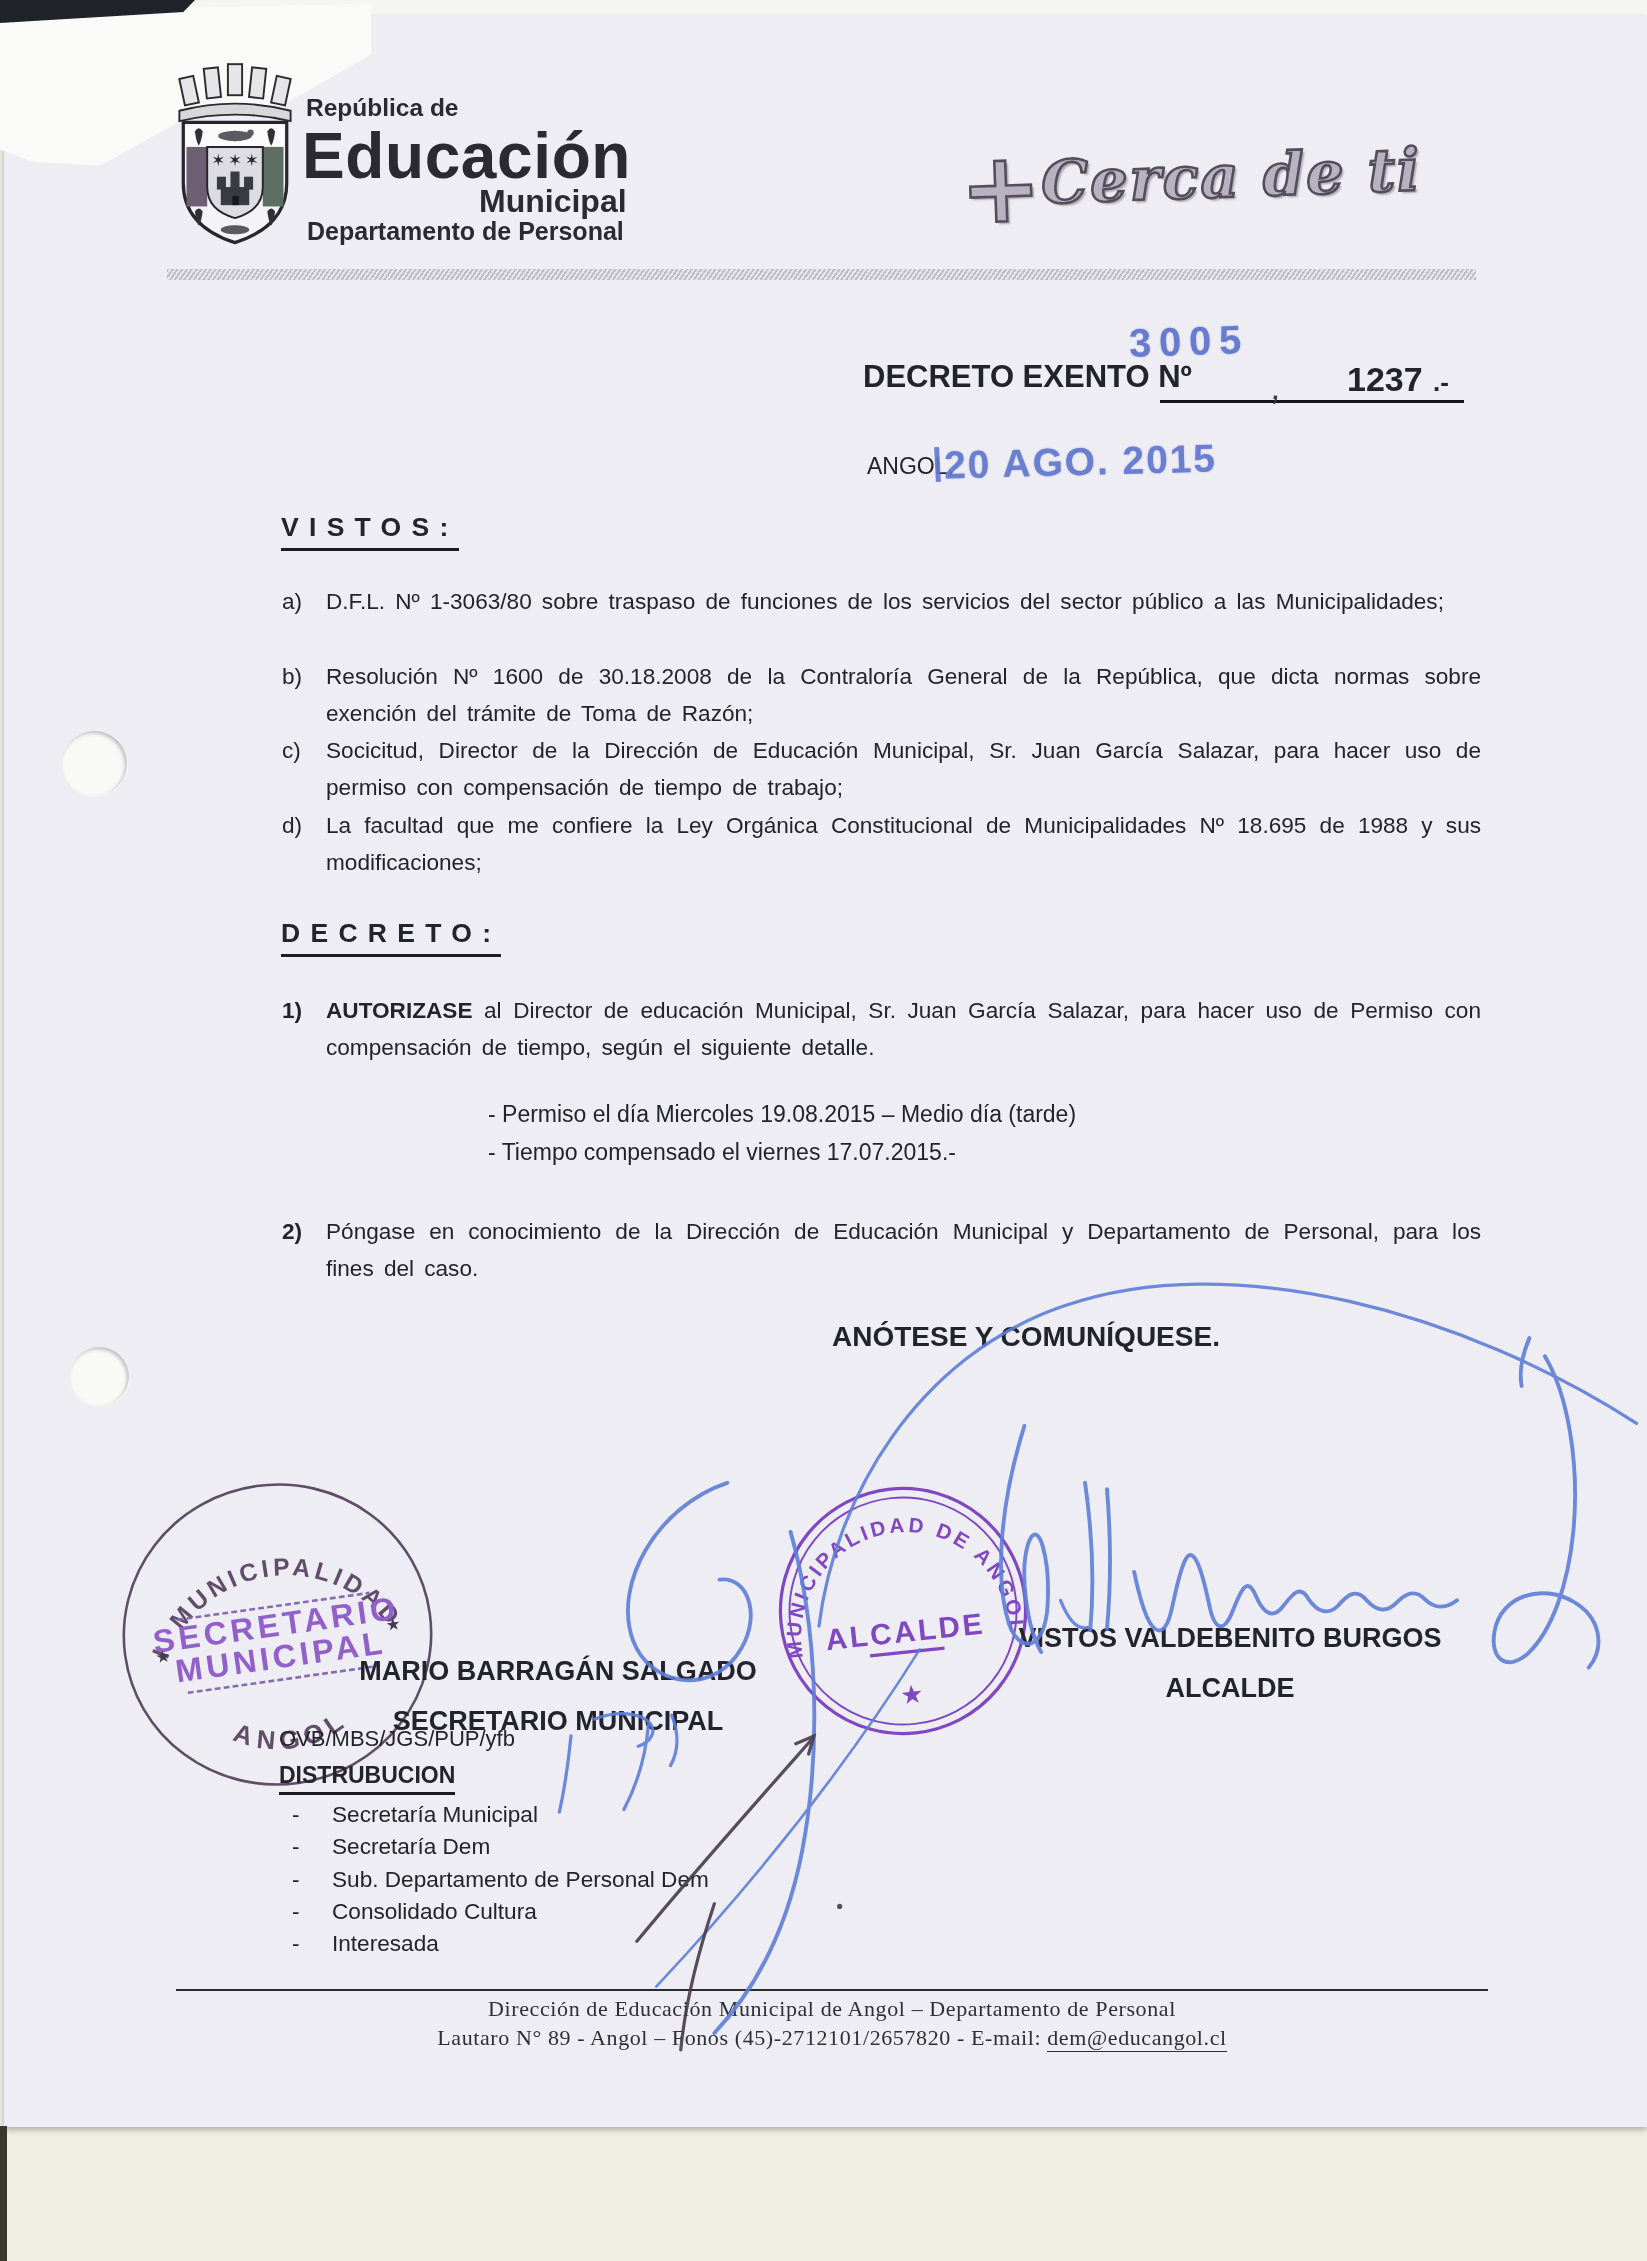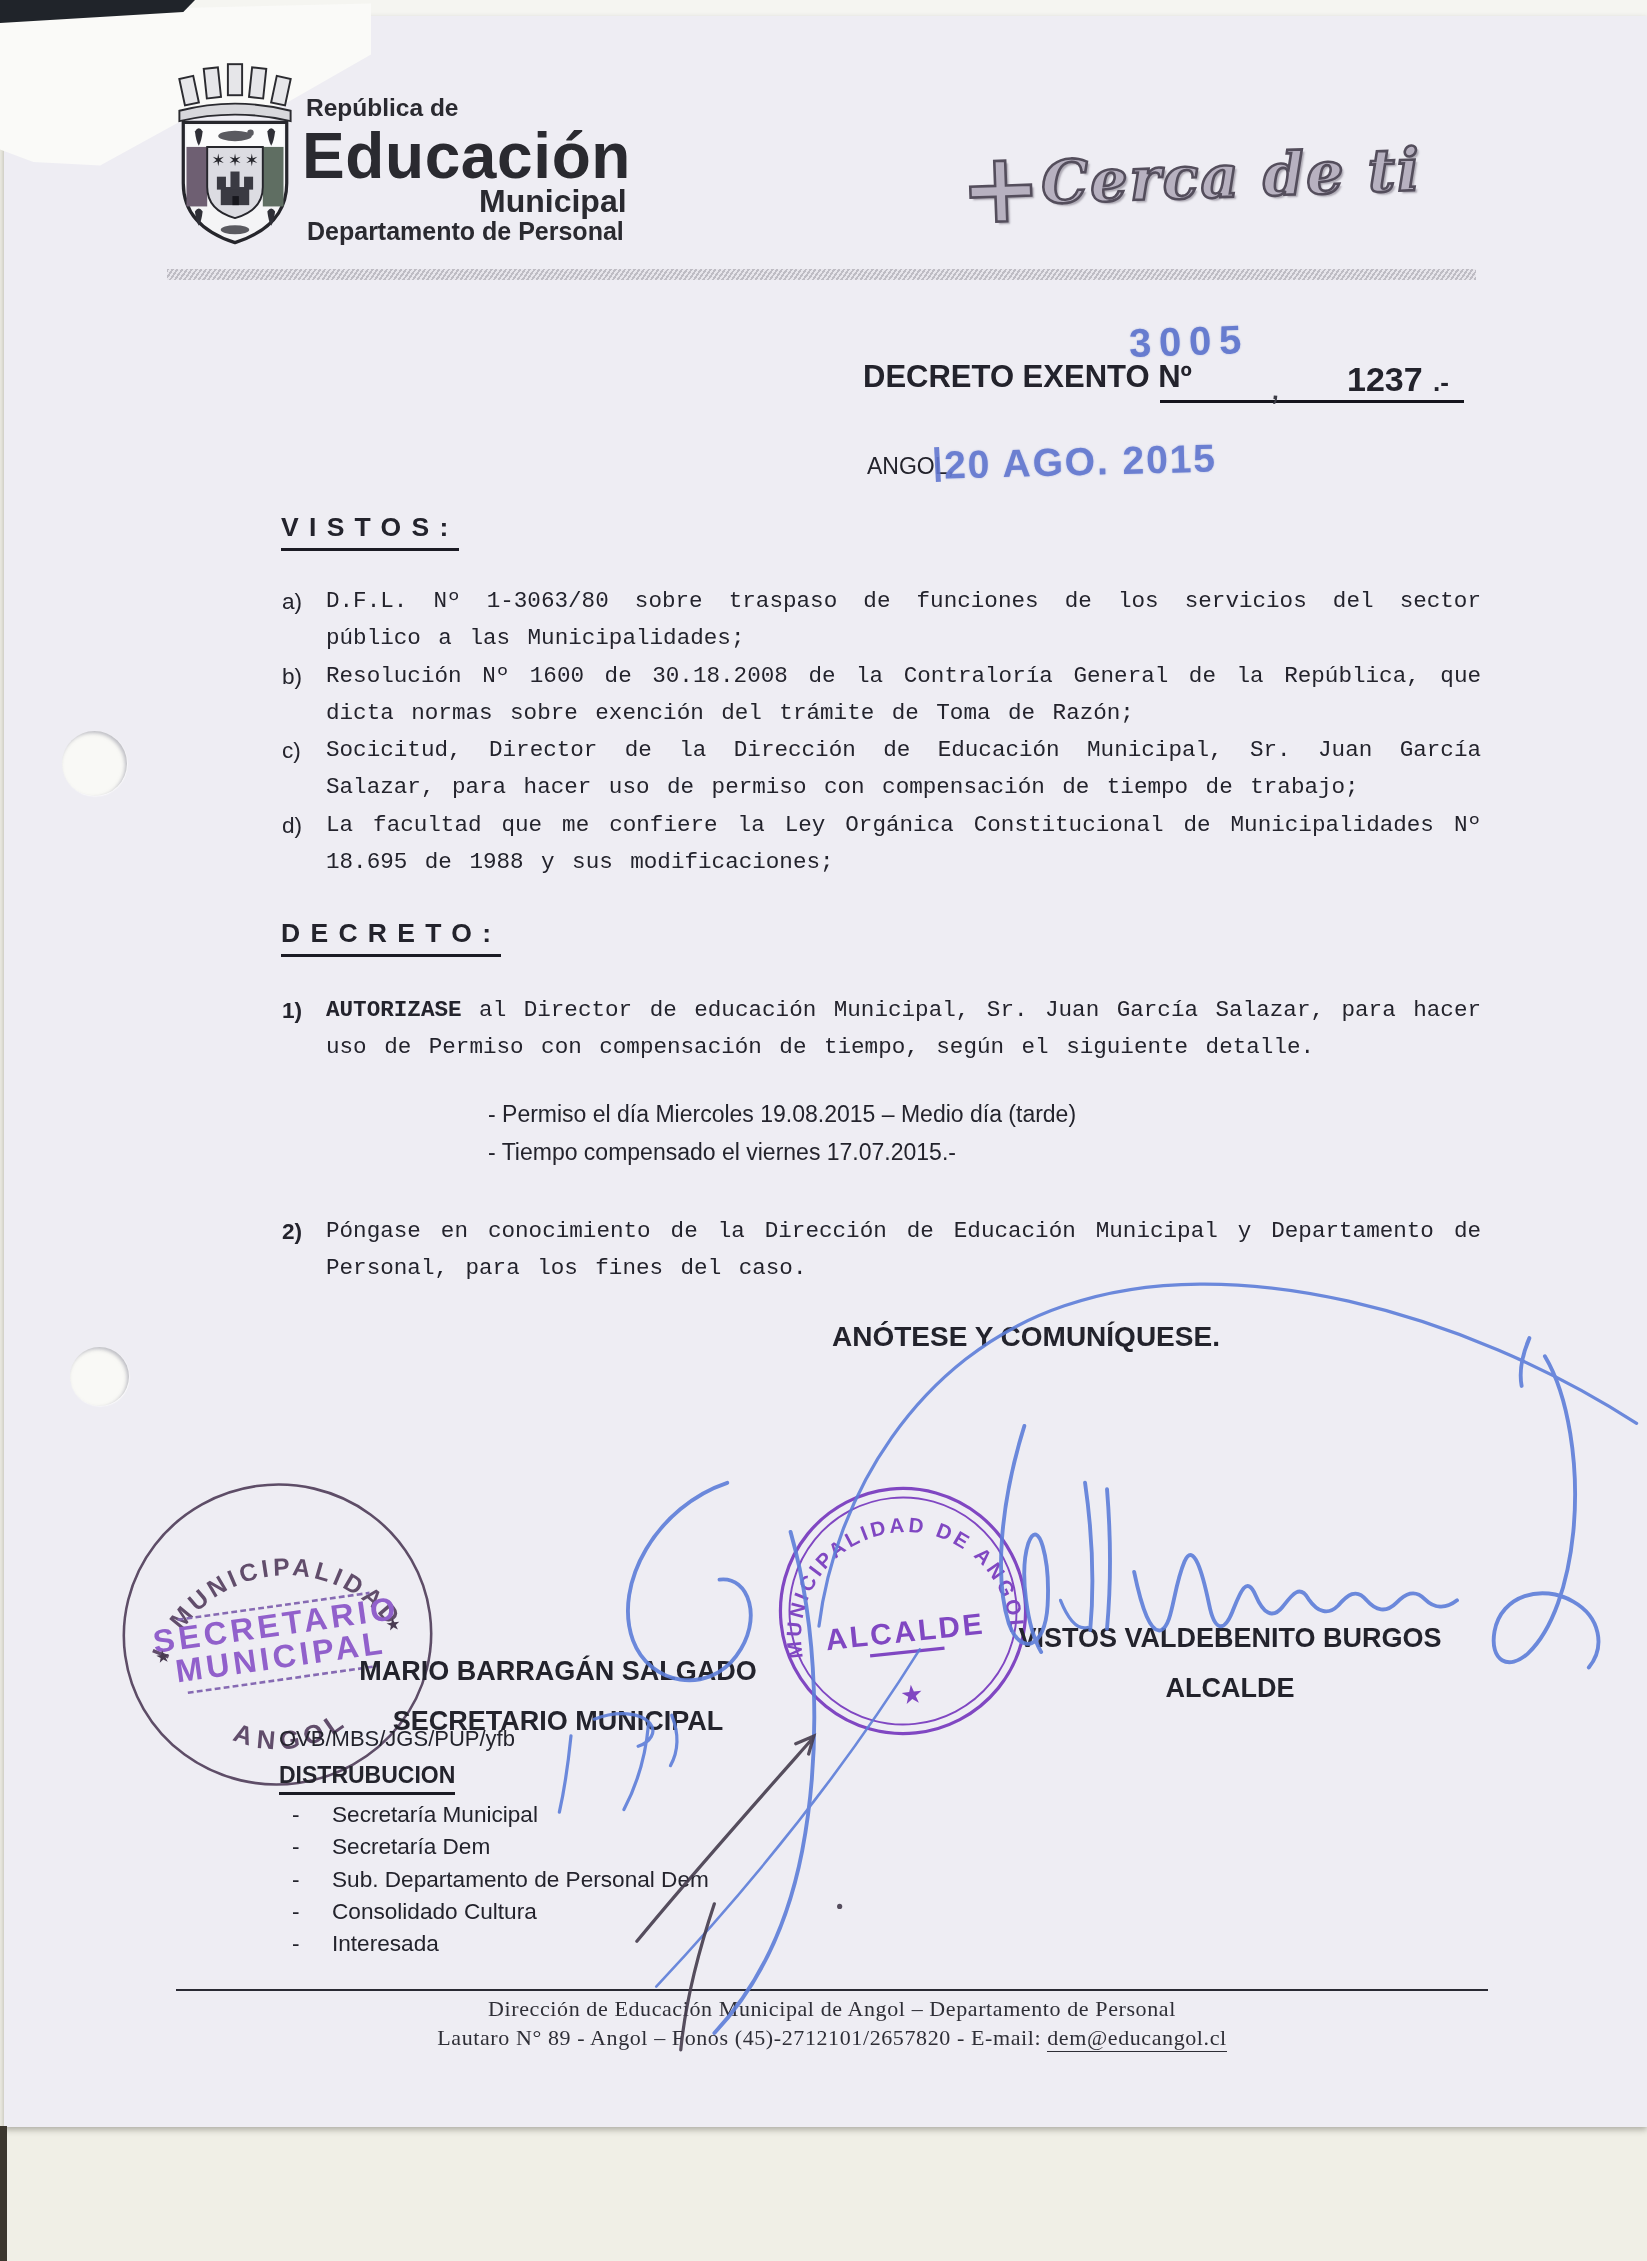--- a/index.html
+++ b/index.html
@@ -45,21 +45,21 @@
   #date-bar{left:935px;top:447px;width:4.5px;height:35px;background:#6277cf;transform:rotate(-3deg);opacity:.9;}
   #stray-quote{left:1270px;top:388px;font-size:37px;color:#3c3c46;transform:rotate(6deg);}
   
   .heading{font-size:26.5px;font-weight:bold;letter-spacing:10.3px;border-bottom:3.2px solid #1b1b24;
     padding-bottom:4.5px;display:inline-block;}
   #vistos-h{left:281px;top:512px;}
   #decreto-h{left:281px;top:918px;}
   
   .item{display:flex;font-size:22.6px;line-height:37px;word-spacing:3.9px;}
   .item .mk{flex:none;width:44px;}
-  .item .tx{flex:1;text-align:justify;font-family:Liberation Mono, monospace;}
+  .item .tx{flex:1;text-align:justify;}
   #it-a{left:282px;top:583px;width:1199px;}
   #it-b{left:282px;top:658px;width:1199px;}
   #it-c{left:282px;top:732px;width:1199px;}
   #it-d{left:282px;top:807px;width:1199px;}
   #it-1{left:282px;top:992px;width:1199px;}
   #it-2{left:282px;top:1213px;width:1199px;}
   #it-1 .mk,#it-2 .mk{font-weight:bold;}
   .detail{font-size:23px;white-space:nowrap;}
   #detail1{left:488px;top:1101px;}
   #detail2{left:488px;top:1139px;}

